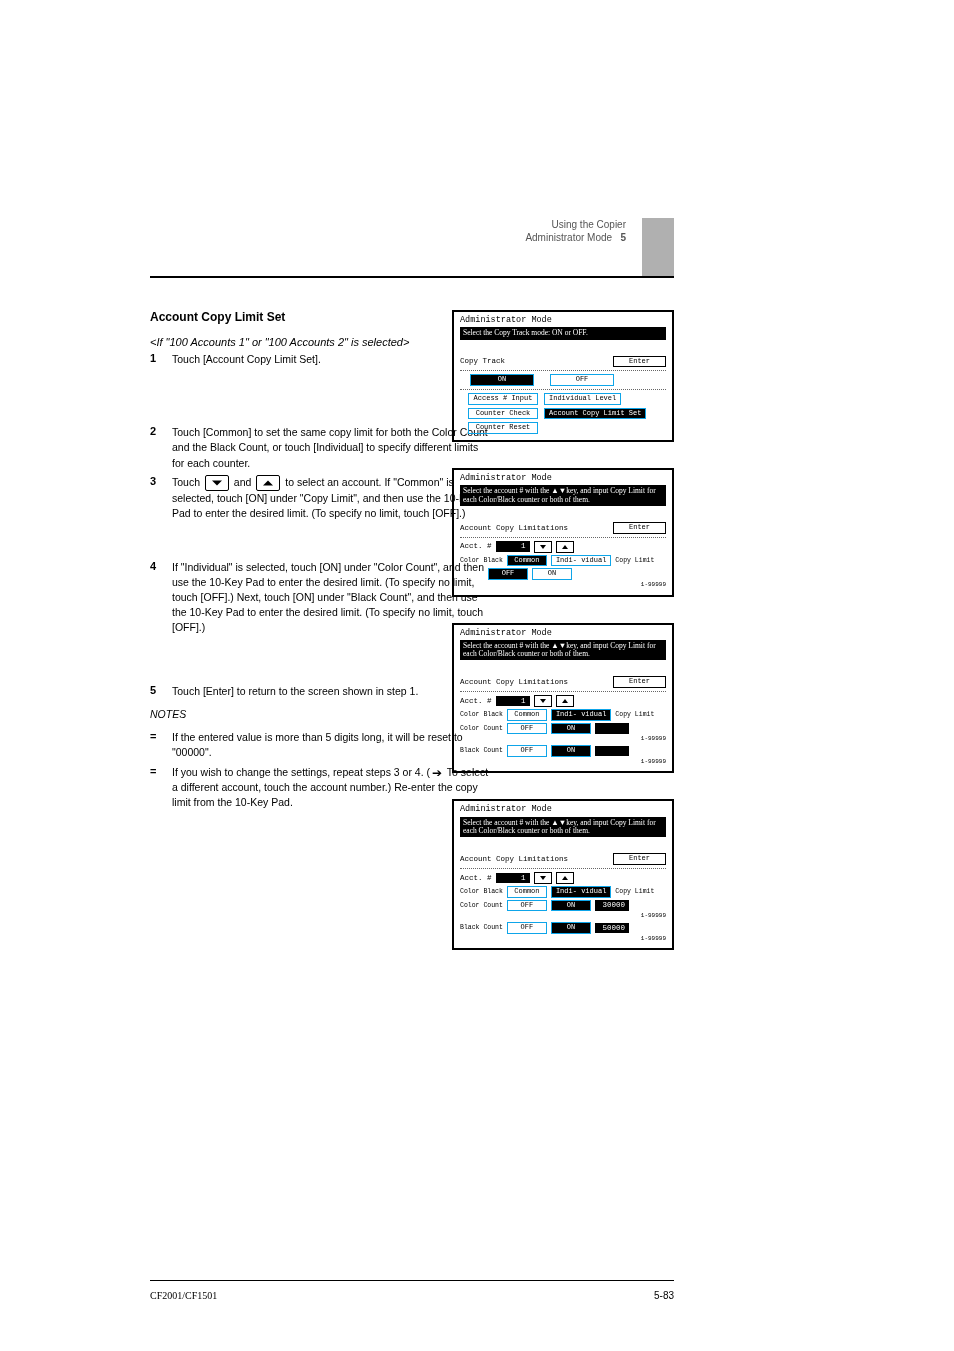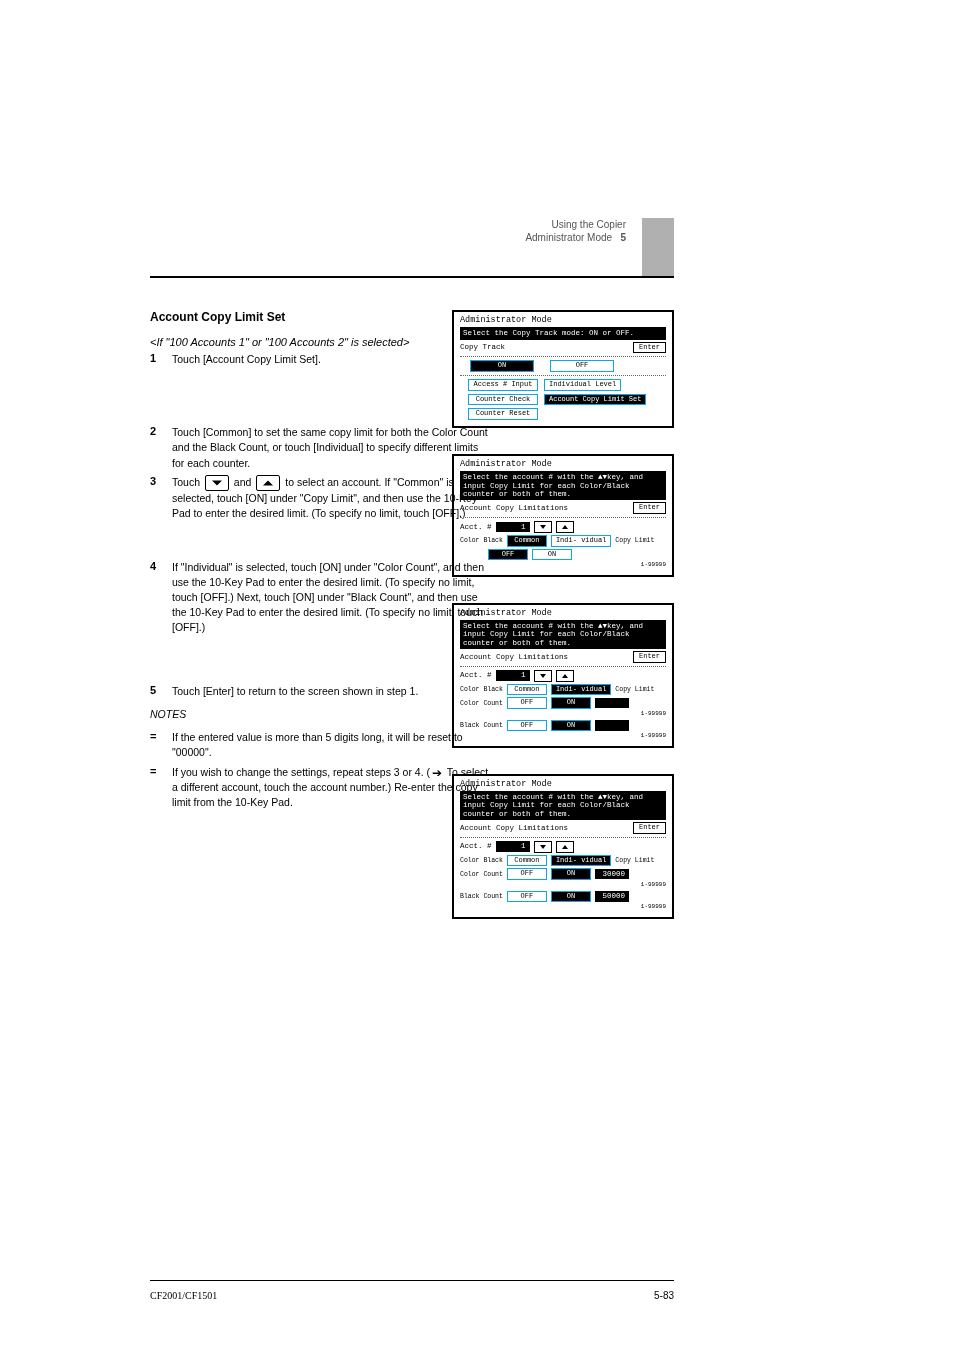--- a/index.html
+++ b/index.html
@@ -154,41 +154,42 @@
     line-height: 1.1;
     padding: 4px 6px 6px 6px;
     box-sizing: border-box;
     margin-left: auto;
   }
   .panel .ptitle { font-size: 8.5px; margin-bottom: 2px; }
   .panel .bbar {
     background: #000;
     color: #fff;
     padding: 2px 3px;
-    margin-bottom: 2px;
+    margin-bottom: 16px;
+    font-family: Liberation Serif, serif;
   }
   .panel .row {
     display: flex;
     align-items: center;
     gap: 4px;
     margin: 2px 0;
   }
   .panel .btn {
     border: 1px solid #0ea5e9;
     padding: 1px 4px;
     font-size: 7px;
     text-align: center;
     min-width: 30px;
   }
   .panel .btn.wide { min-width: 54px; }
   .panel .btn.inv { background: #000; color: #fff; }
   .panel .btn.boxed { min-width: 60px; }
   .panel .enter {
     border: 1px solid #000;
-    padding: 1px 5px;
+    padding: 1px 15px;
     font-size: 7px;
     margin-left: auto;
     text-align: center;
   }
   .panel .line { border-top: 1px dotted #666; margin: 3px 0; }
   .panel .pair { display: flex; gap: 6px; margin: 3px 0 0 8px; }
   .panel .sm { font-size: 6.5px; }
   .panel .numbox { border: 1px solid #000; padding: 0 3px; min-width: 26px; text-align: right; background: #000; color: #fff; }
   .panel .arrowbtn {
     border: 1px solid #000; width: 16px; height: 10px; position: relative;

